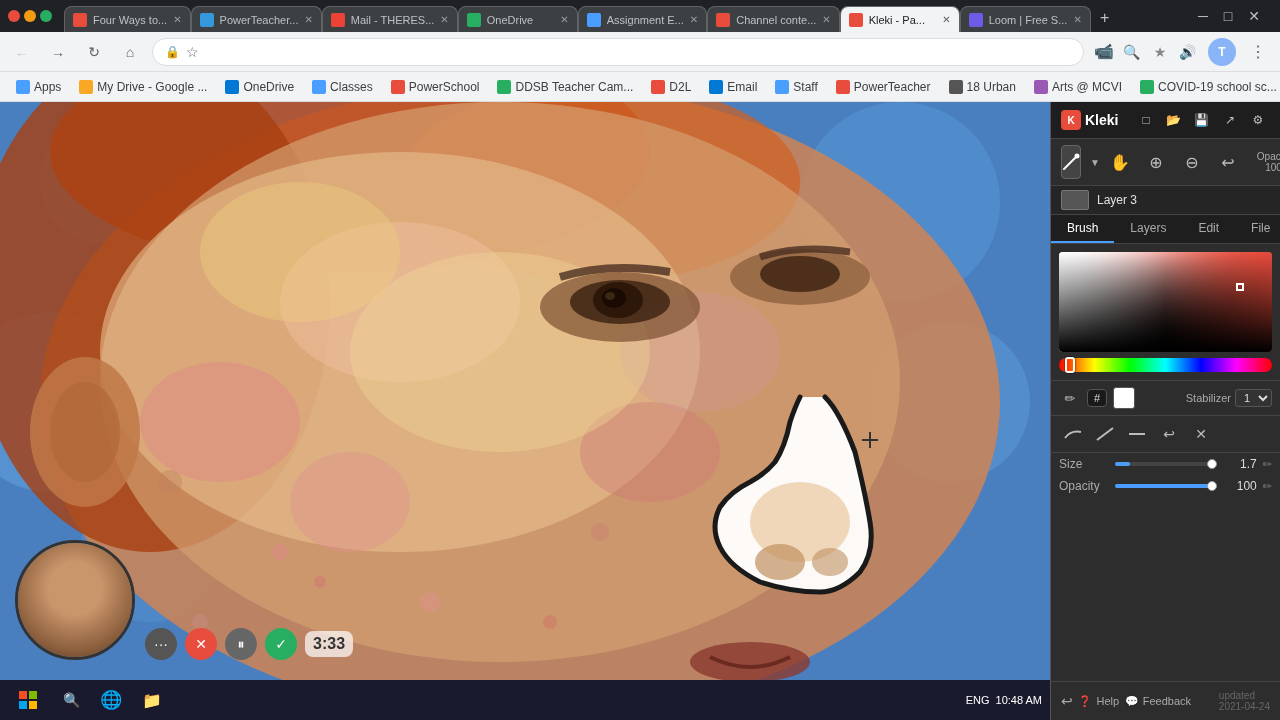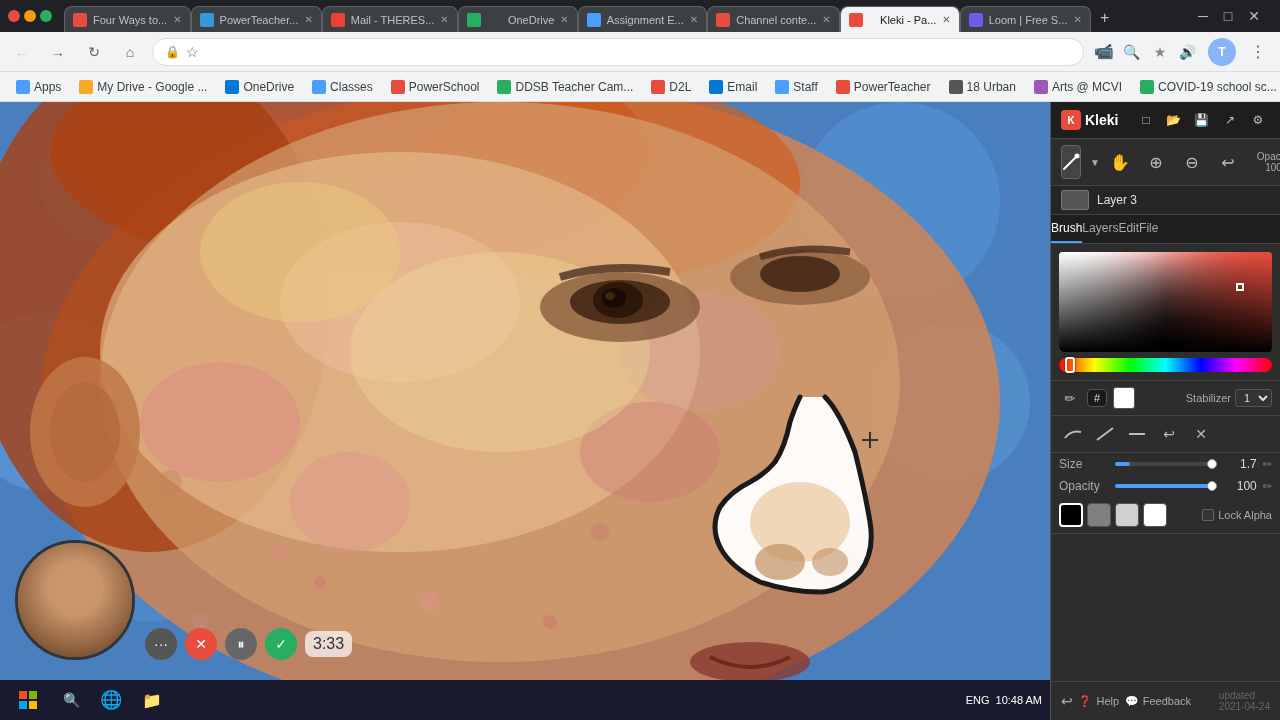--- a/index.html
+++ b/index.html
@@ -16,21 +16,21 @@
       align-items: center;
       padding: 0 8px;
       gap: 4px;
     }
     .window-controls { display: flex; gap: 4px; align-items: center; margin-right: 8px; }
     .win-btn { width: 12px; height: 12px; border-radius: 50%; border: none; cursor: pointer; }
     .win-btn.close { background: #e74c3c; }
     .win-btn.minimize { background: #f39c12; }
     .win-btn.maximize { background: #27ae60; }
 
-    .tabs-bar { display: flex; align-items: flex-end; flex: 1; overflow: hidden; height: 100%; text-align: right; }
+    .tabs-bar { display: flex; align-items: flex-end; flex: 1; overflow: hidden; height: 100%; }
     .tab {
       display: flex; align-items: center; height: 26px; padding: 0 8px; gap: 6px;
       background: #3c4043; border-radius: 8px 8px 0 0; color: #bdc1c6;
       font-size: 11px; cursor: pointer; min-width: 120px; max-width: 160px;
       border: 1px solid #5f6368; border-bottom: none; position: relative;
       white-space: nowrap; overflow: hidden;
     }
     .tab.active { background: #f1f3f4; color: #202124; }
     .tab-favicon { width: 14px; height: 14px; border-radius: 2px; flex-shrink: 0; }
     .tab-label { overflow: hidden; text-overflow: ellipsis; flex: 1; }
@@ -94,21 +94,21 @@
       display: flex; align-items: center; gap: 8px;
     }
     .rec-btn {
       width: 32px; height: 32px; border-radius: 50%; border: none; cursor: pointer;
       display: flex; align-items: center; justify-content: center; font-size: 14px;
     }
     .rec-btn.more { background: #555; color: #fff; }
     .rec-btn.stop { background: #e74c3c; color: #fff; }
     .rec-btn.pause { background: #666; color: #fff; }
     .rec-btn.check { background: #27ae60; color: #fff; }
-    .rec-timer { color: #333; font-size: 16px; font-weight: normal; background: rgba(255,255,255,0.7); padding: 4px 8px; border-radius: 8px; }
+    .rec-timer { color: #333; font-size: 16px; font-weight: bold; background: rgba(255,255,255,0.7); padding: 4px 8px; border-radius: 8px; }
 
     
     .taskbar {
       position: absolute; bottom: 0; left: 0; width: 1050px; height: 40px;
       background: #1a1a2e; display: flex; align-items: center; padding: 0 8px; gap: 8px;
     }
     .taskbar-start { width: 40px; height: 30px; display: flex; align-items: center; justify-content: center; cursor: pointer; }
     .taskbar-icon { width: 32px; height: 32px; display: flex; align-items: center; justify-content: center; cursor: pointer; border-radius: 4px; }
     .taskbar-right { margin-left: auto; display: flex; align-items: center; gap: 6px; color: #fff; font-size: 11px; }
 
@@ -146,21 +146,21 @@
       display: flex; align-items: center; padding: 4px 10px; gap: 8px;
       background: #252525; border-bottom: 1px solid #444; font-size: 12px;
     }
     .layer-thumb { width: 28px; height: 20px; background: #555; border: 1px solid #777; border-radius: 2px; }
 
     
     .kleki-tabs {
       display: flex; border-bottom: 1px solid #444; background: #1e1e1e;
     }
     .ktab {
-      padding: 6px 0; cursor: pointer; color: #aaa; font-size: 12px; border-bottom: 2px solid transparent; text-align: center;
+      padding: 6px 16px; cursor: pointer; color: #aaa; font-size: 12px; border-bottom: 2px solid transparent; text-align: center;
     }
     .ktab.active { color: #fff; border-bottom: 2px solid #4a9eff; }
 
     
     .color-picker-area { padding: 8px; border-bottom: 1px solid #444; }
     .color-gradient {
       width: 100%; height: 100px; border-radius: 4px; position: relative;
       background: linear-gradient(to bottom, transparent, #000),
                   linear-gradient(to right, #fff, #e74c3c);
       cursor: crosshair;
@@ -597,30 +597,20 @@
     <div class="slider-row">
       <span class="slider-label">Opacity</span>
       <div class="slider-track">
         <div class="slider-fill" style="width: 100%;"></div>
         <div class="slider-thumb" style="right: -2px;"></div>
       </div>
       <span class="slider-value">100</span>
       <span class="edit-icon">✏</span>
     </div>
 
-    <div class="color-swatches">
-      <div class="swatch active" style="background:#000000;"></div>
-      <div class="swatch" style="background:#808080;"></div>
-      <div class="swatch" style="background:#d0d0d0;"></div>
-      <div class="swatch" style="background:#ffffff;"></div>
-      <div class="lock-alpha">
-        <div class="checkbox"></div>
-        <span>Lock Alpha</span>
-      </div>
-    </div>
 
     <div class="kleki-bottom">
       <span style="font-size:14px; cursor:pointer;">↩</span>
       <div class="feedback-btn">
         <span>❓</span>
         <span>Help</span>
       </div>
       <div class="feedback-btn">
         <span>💬</span>
         <span>Feedback</span>

